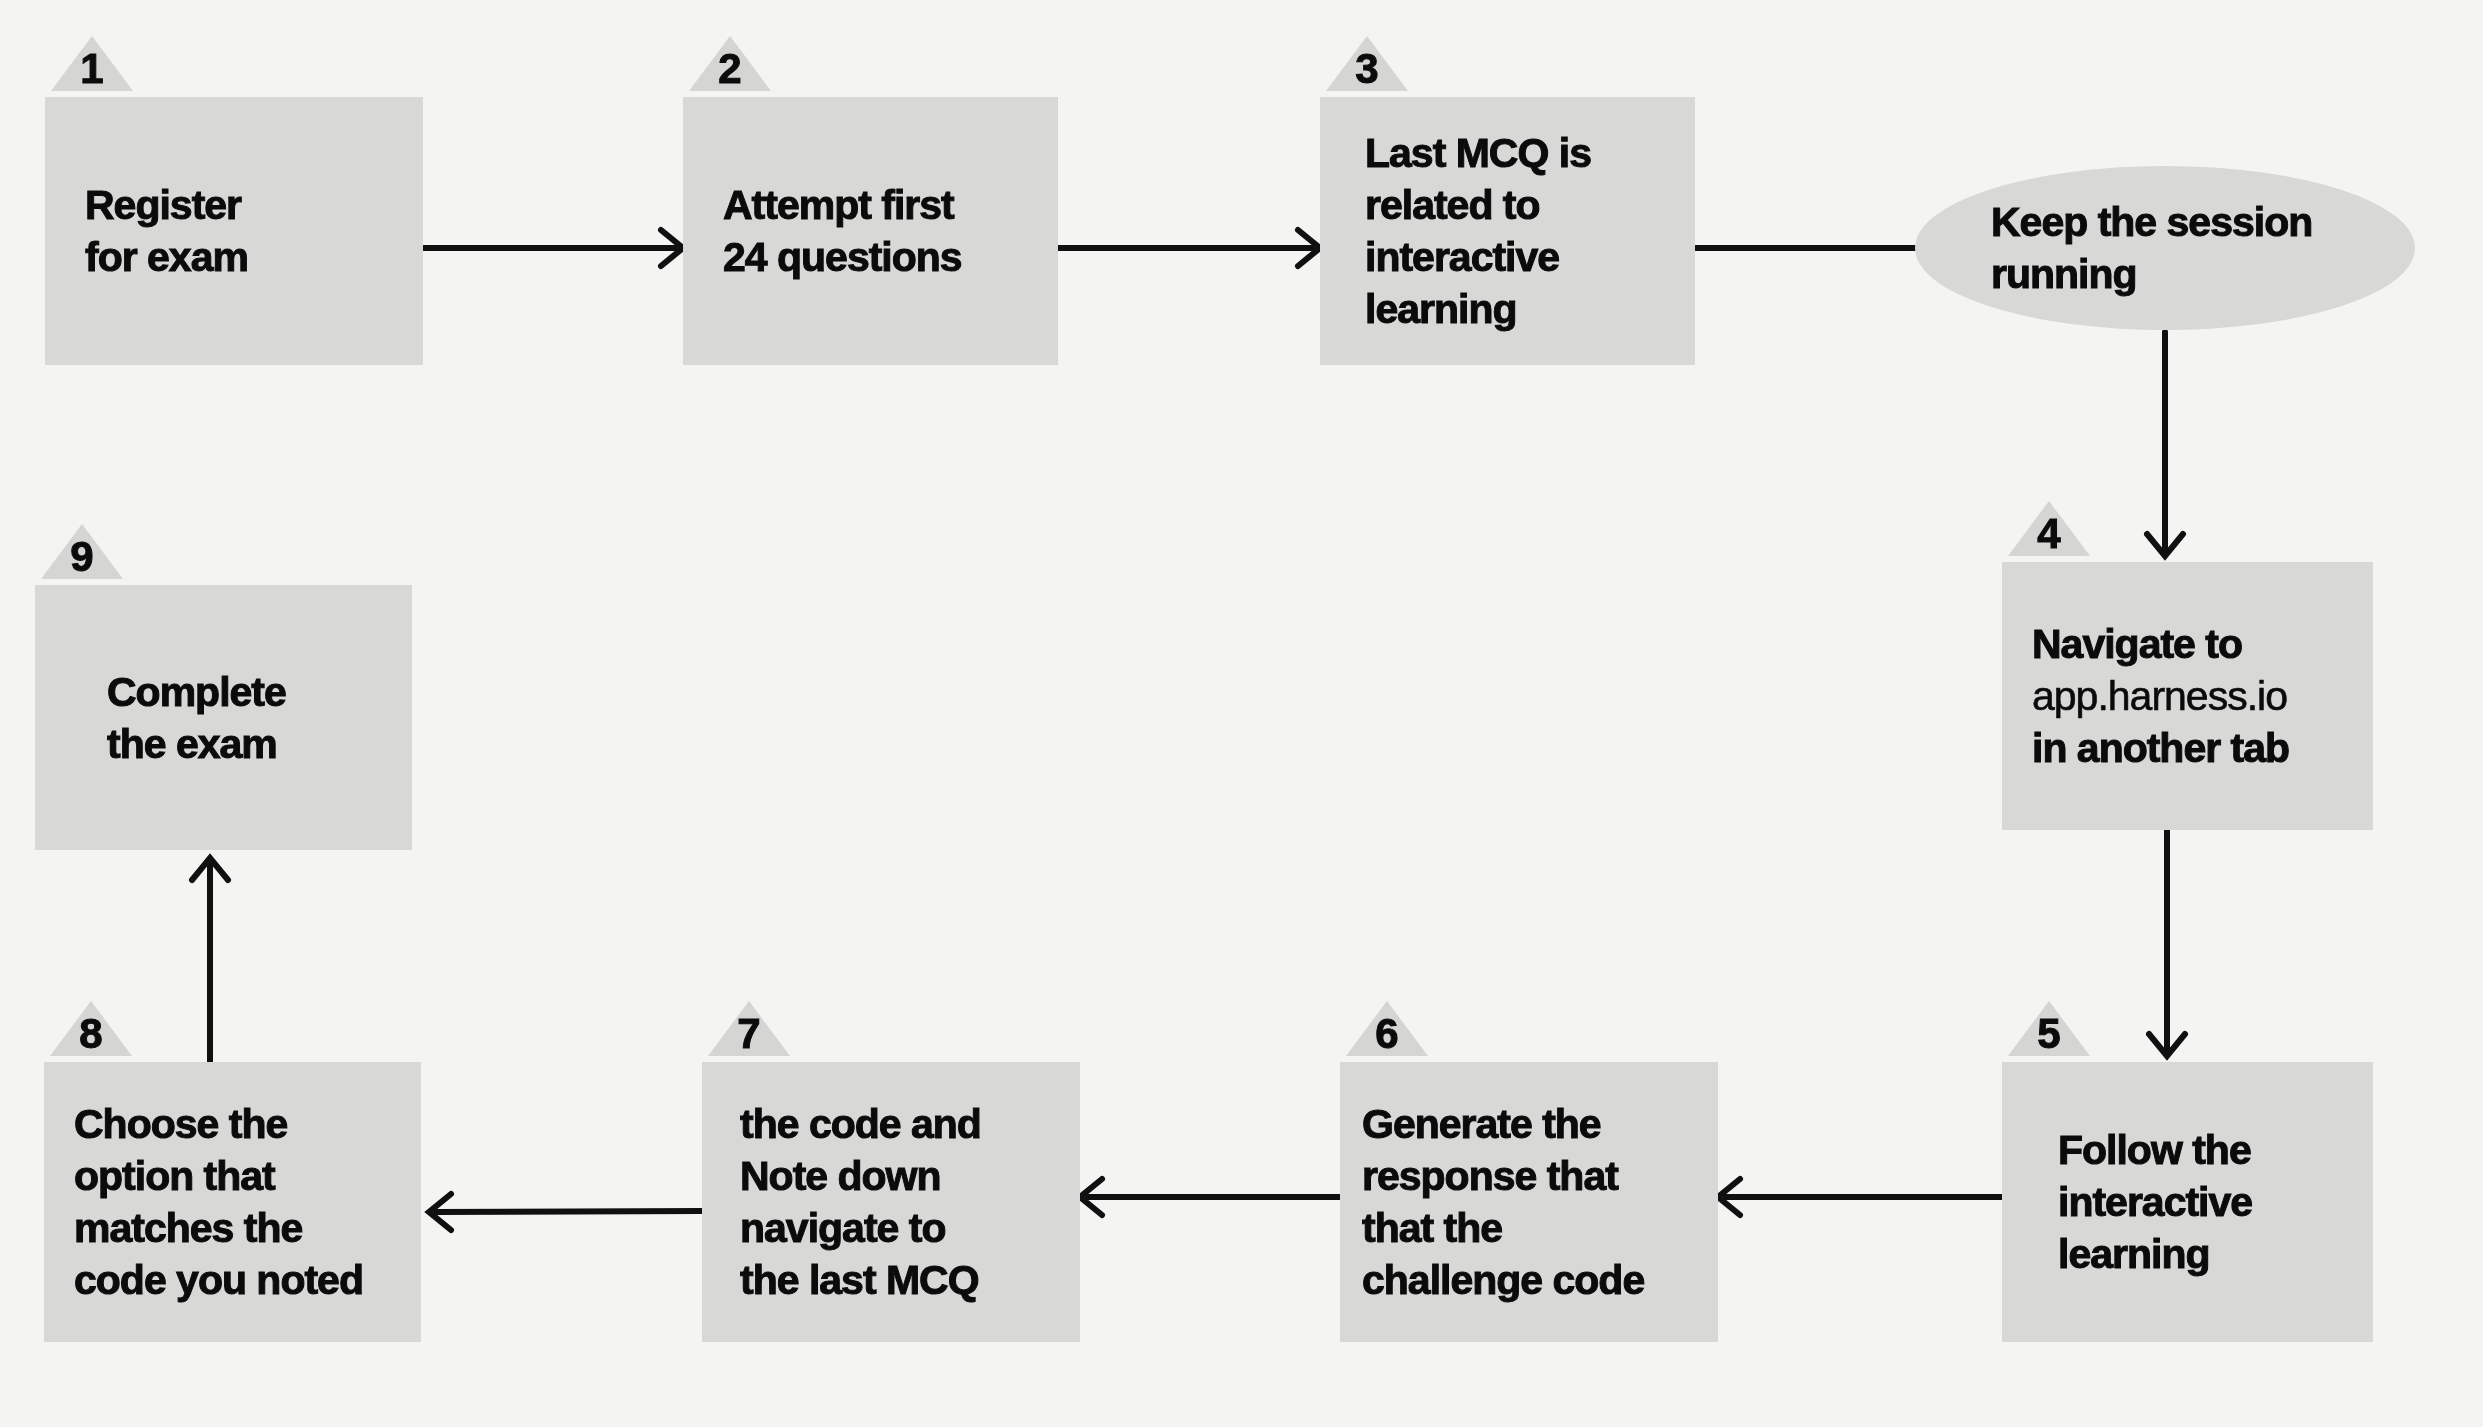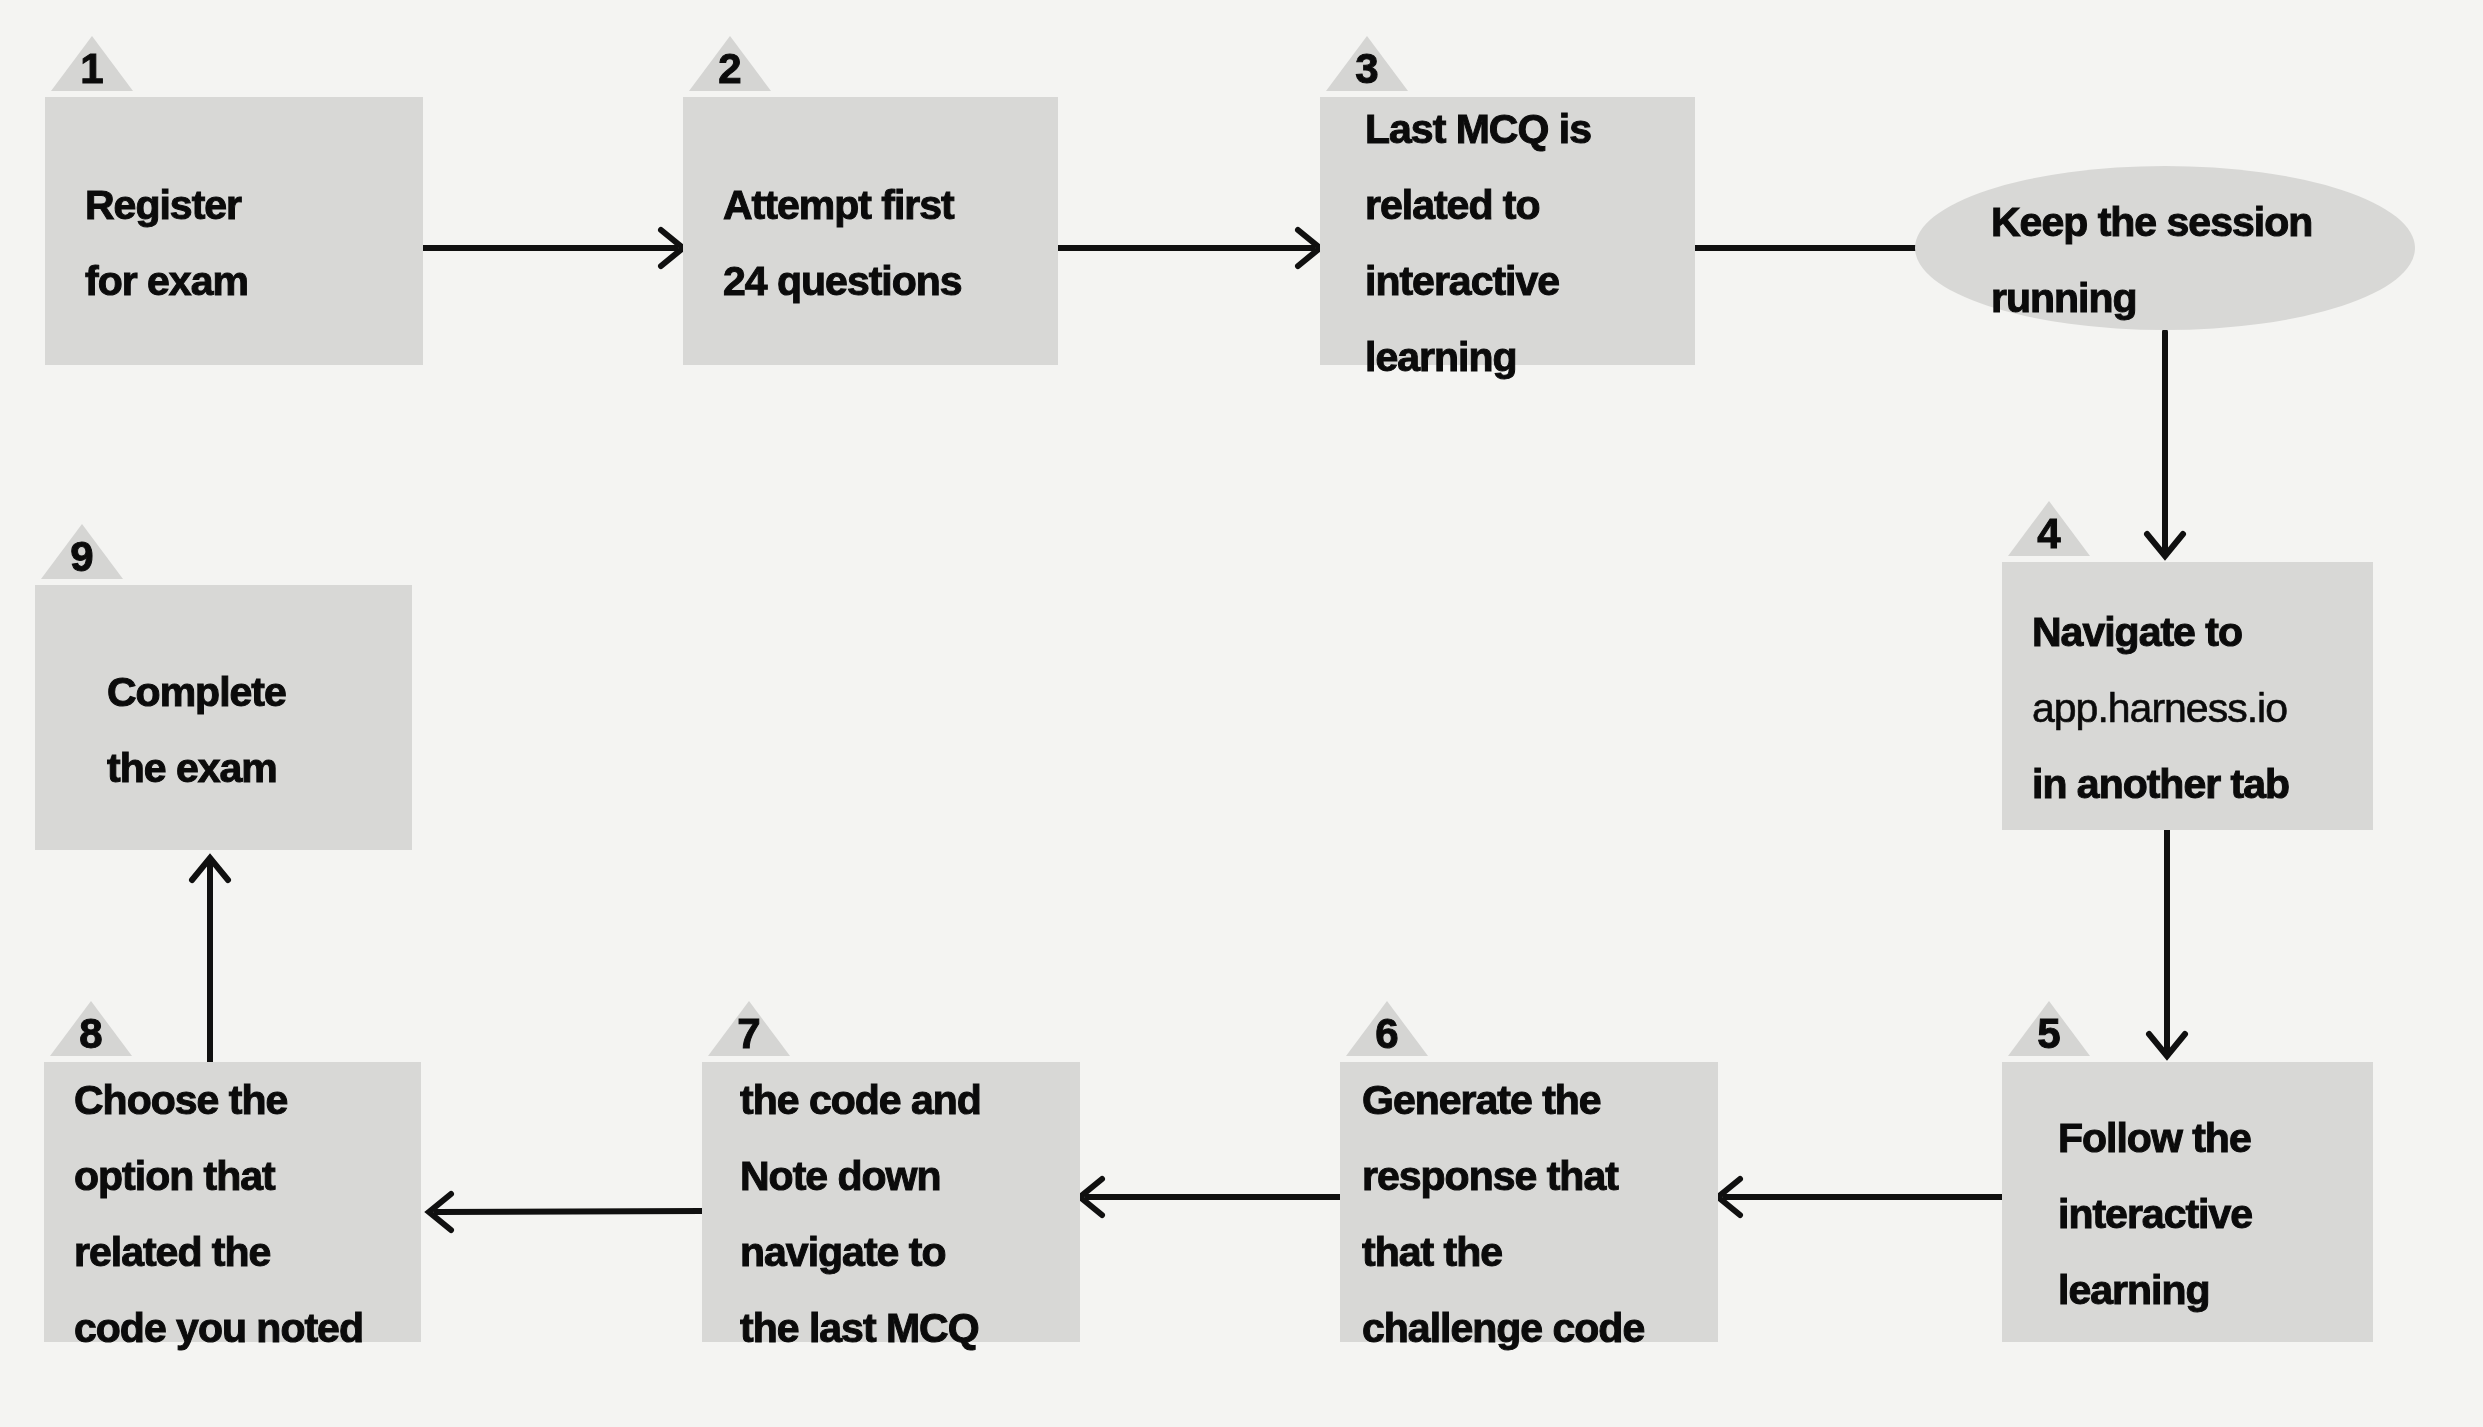--- a/index.html
+++ b/index.html
@@ -35,21 +35,20 @@
     box-sizing: border-box;
   }
   .node .ln {
     display: block;
     font-size: 41px;
     line-height: 52px;
     font-weight: 700;
     letter-spacing: -1px;
     -webkit-text-stroke: 1px currentColor;
     white-space: nowrap;
-    margin-top: 24px;
   }
   .node .ln.semi {
     font-weight: 400;
     -webkit-text-stroke: 0.6px currentColor;
   }
   .tri {
     position: absolute;
     top: -61px;
     left: 6px;
     width: 82px;
@@ -164,21 +163,21 @@
     <span class="ln">navigate to</span>
     <span class="ln">the last MCQ</span>
   </div>
 
   <div class="node n8">
     <span class="tri">
         <span class="num">8</span>
       </span>
     <span class="ln">Choose the</span>
     <span class="ln">option that</span>
-    <span class="ln">related the</span>
+    <span class="ln">matches the</span>
     <span class="ln">code you noted</span>
   </div>
 
   <div class="node n9">
     <span class="tri">
         <span class="num">9</span>
       </span>
     <span class="ln">Complete</span>
     <span class="ln">the exam</span>
   </div>

